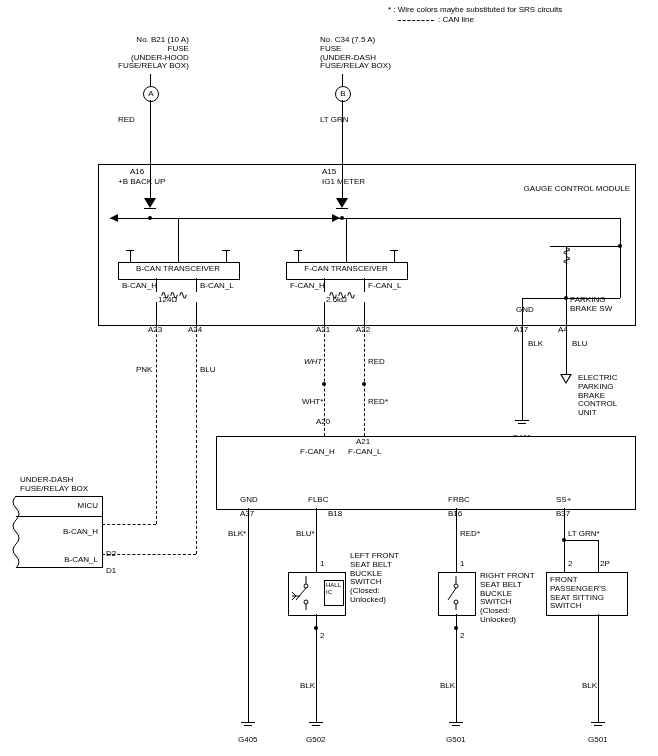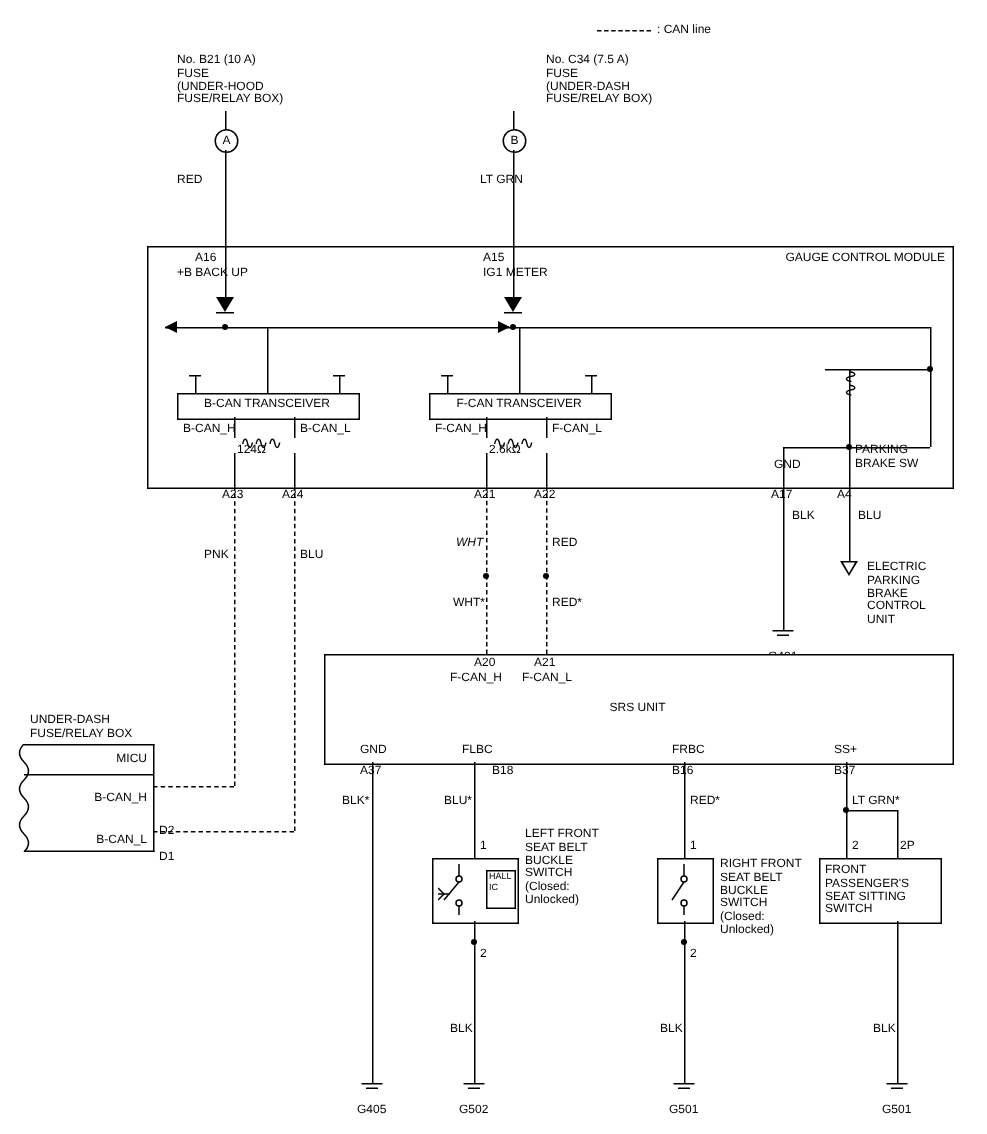--- a/index.html
+++ b/index.html
@@ -128,43 +128,44 @@
     position: absolute;
     font-size: 12px;
     letter-spacing: -1px;
   }
 </style>
 </head>
 <body>
 
 <div class="canvas">
 
+  <div class="txt" style="right:10px; top:6px; width:260px; text-align:left;">* : Wire colors maybe substituted for SRS circuits</div>
   <div class="hdash" style="left:398px; top:20px; width:36px;"></div>
   <div class="txt" style="left:438px; top:16px;">: CAN line</div>
 
-  <div class="txt" style="left:118px; top:36px;">No. B21 (10 A)
+  <div class="txt" style="left:118px; top:36px;text-align:right;">No. B21 (10 A)
 FUSE
 (UNDER-HOOD
 FUSE/RELAY BOX)</div>
   <div class="vline" style="left:150px; top:74px; height:14px;"></div>
   <div class="circ" style="left:143px; top:86px; width:14px; height:14px; line-height:14px;">A</div>
   <div class="vline" style="left:150px; top:100px; height:64px;"></div>
   <div class="txt" style="left:118px; top:116px;">RED</div>
 
-  <div class="txt" style="left:320px; top:36px;margin-left:44px;">No. C34 (7.5 A)
+  <div class="txt" style="left:320px; top:36px;">No. C34 (7.5 A)
 FUSE
 (UNDER-DASH
 FUSE/RELAY BOX)</div>
   <div class="vline" style="left:342px; top:74px; height:14px;"></div>
   <div class="circ" style="left:335px; top:86px; width:14px; height:14px; line-height:14px;">B</div>
   <div class="vline" style="left:342px; top:100px; height:64px;"></div>
   <div class="txt" style="left:320px; top:116px;">LT GRN</div>
 
   <div class="box" style="left:98px; top:164px; width:536px; height:160px;"></div>
-  <div class="txt rt" style="right:28px; top:168px;margin-left:16px;">GAUGE CONTROL MODULE</div>
+  <div class="txt rt" style="right:28px; top:185px;margin-left:16px;">GAUGE CONTROL MODULE</div>
 
   <div class="txt" style="left:130px; top:168px;">A16</div>
   <div class="txt" style="left:118px; top:178px;">+B BACK UP</div>
 
   <div class="txt" style="left:322px; top:168px;">A15</div>
   <div class="txt" style="left:322px; top:178px;">IG1 METER</div>
 
   <div class="vline" style="left:150px; top:164px; height:36px;"></div>
   <div class="tri-down" style="left:144px; top:198px;"></div>
   <div class="hline" style="left:144px; top:208px; width:12px;"></div>
@@ -254,23 +255,22 @@
   <div class="txt" style="left:578px; top:374px;">ELECTRIC
 PARKING
 BRAKE
 CONTROL
 UNIT</div>
 
   <div class="gnd" style="left:515px; top:420px;"></div>
   <div class="txt" style="left:512px; top:434px;">G401</div>
 
   <div class="box" style="left:216px; top:436px; width:418px; height:72px;"></div>
-  <div class="txt ct" style="left:216px; top:468px; width:418px;">SRS UNIT</div>
-
-  <div class="txt" style="left:316px; top:438px;">A20</div>
+
+  <div class="txt" style="left:316px; top:418px;">A20</div>
   <div class="txt" style="left:356px; top:438px;">A21</div>
   <div class="txt" style="left:300px; top:448px;">F-CAN_H</div>
   <div class="txt" style="left:348px; top:448px;">F-CAN_L</div>
 
   <div class="txt" style="left:240px; top:496px;">GND</div>
   <div class="txt" style="left:240px; top:510px;">A37</div>
   <div class="txt" style="left:308px; top:496px;">FLBC</div>
   <div class="txt" style="left:308px; top:510px;margin-left:20px;">B18</div>
   <div class="txt" style="left:448px; top:496px;">FRBC</div>
   <div class="txt" style="left:448px; top:510px;">B16</div>

